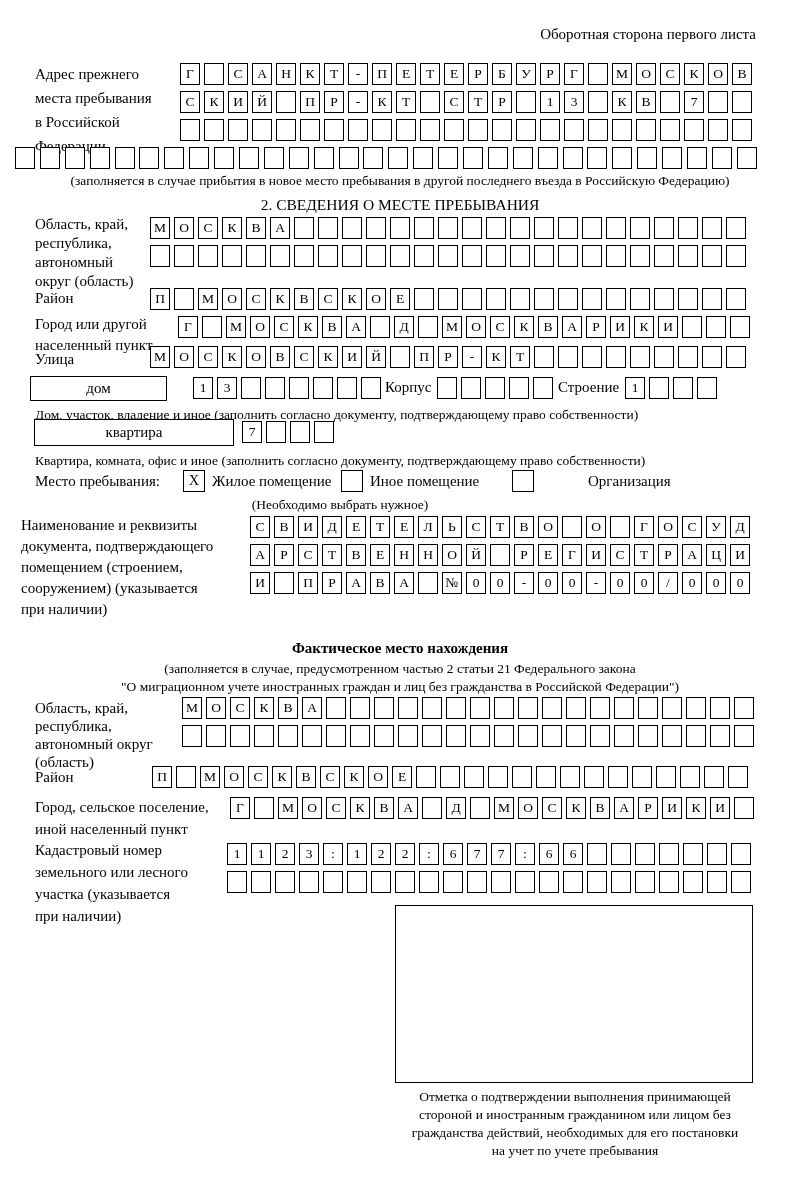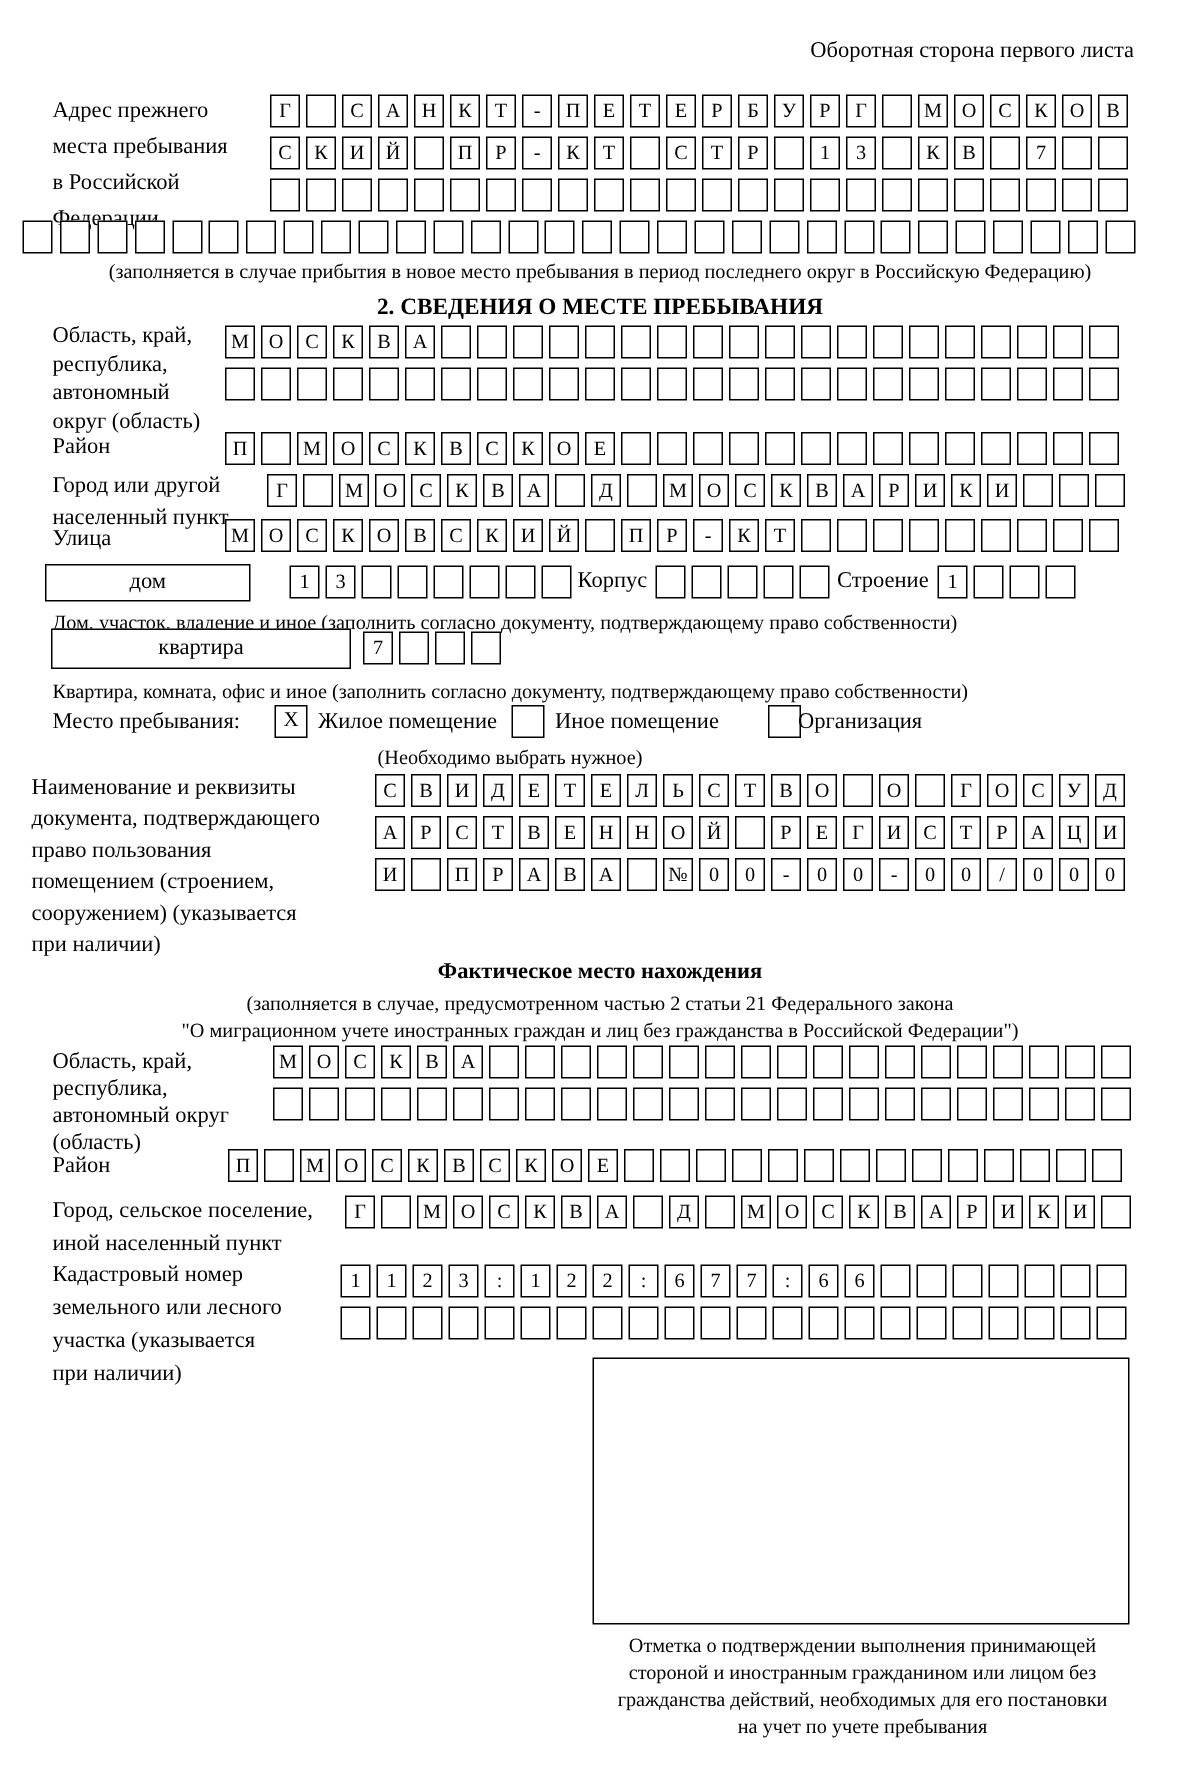--- a/index.html
+++ b/index.html
@@ -5,21 +5,21 @@
   * { margin:0; padding:0; box-sizing:border-box; }
   html,body { background:#fff; }
   body {
     width:800px; height:1180px; position:relative;
     font-family:"Liberation Serif","DejaVu Serif",serif;
     color:#000;
   }
   .abs { position:absolute; }
   .lbl { font-size:15px; }
   .cap { font-size:13.5px; }
-  .h1  { font-size:15.5px; font-weight:bold; }
+  .h1  { font-size:15.5px; font-weight:normal; }
   .ctr { left:0; width:800px; text-align:center; }
   .cellrow { display:flex; gap:4px; }
   .cell {
     width:20px; height:22px; border:1.6px solid #000; flex:none;
     display:flex; align-items:center; justify-content:center;
     font-size:13.5px; background:#fff;
   }
   .fw { width:742px; justify-content:space-between; gap:0; }
   .wbox {
     border:1.6px solid #000; display:flex; align-items:center;
@@ -145,21 +145,21 @@
     <span class="cell"></span>
     <span class="cell"></span>
     <span class="cell"></span>
     <span class="cell"></span>
     <span class="cell"></span>
     <span class="cell"></span>
     <span class="cell"></span>
     <span class="cell"></span>
     <span class="cell"></span>
   </div>
-<div class="abs cap ctr" style="top:173px">(заполняется в случае прибытия в новое место пребывания в период последнего округ в Российскую Федерацию)</div>
+<div class="abs cap ctr" style="top:173px">(заполняется в случае прибытия в новое место пребывания в другой последнего въезда в Российскую Федерацию)</div>
 
 <div class="abs h1 ctr" style="top:196px">2. СВЕДЕНИЯ О МЕСТЕ ПРЕБЫВАНИЯ</div>
 
 <div class="abs lbl" style="top:215px;left:35px;line-height:19px">
   <div>Область, край,</div>
   <div>республика,</div>
   <div>автономный</div>
   <div>округ (область)</div>
 </div>
 <div class="abs cellrow" style="top:217px;left:150px">
@@ -342,27 +342,26 @@
     <span class="cell"></span>
   </div>
 <div class="abs cap" style="top:453px;left:35px">Квартира, комната, офис и иное (заполнить согласно документу, подтверждающему право собственности)</div>
 
 <div class="abs lbl" style="top:473px;left:35px">Место пребывания:</div>
 <div class="abs cb" style="top:470px;left:183px">X</div>
 <div class="abs lbl" style="top:473px;left:212px">Жилое помещение</div>
 <div class="abs cb" style="top:470px;left:341px"></div>
 <div class="abs lbl" style="top:473px;left:370px">Иное помещение</div>
 <div class="abs cb" style="top:470px;left:512px"></div>
-<div class="abs lbl" style="top:473px;left:532px">Организация</div>
+<div class="abs lbl" style="top:473px;left:588px">Организация</div>
 <div class="abs cap" style="top:497px;left:160px;width:360px;text-align:center">(Необходимо выбрать нужное)</div>
 
 <div class="abs lbl" style="top:515px;left:21px;line-height:21px">
   <div>Наименование и реквизиты</div>
   <div>документа, подтверждающего</div>
-  <div>право пользования</div>
   <div>помещением (строением,</div>
   <div>сооружением) (указывается</div>
   <div>при наличии)</div>
 </div>
 <div class="abs cellrow" style="top:516px;left:250px">
     <span class="cell">С</span>
     <span class="cell">В</span>
     <span class="cell">И</span>
     <span class="cell">Д</span>
     <span class="cell">Е</span>

